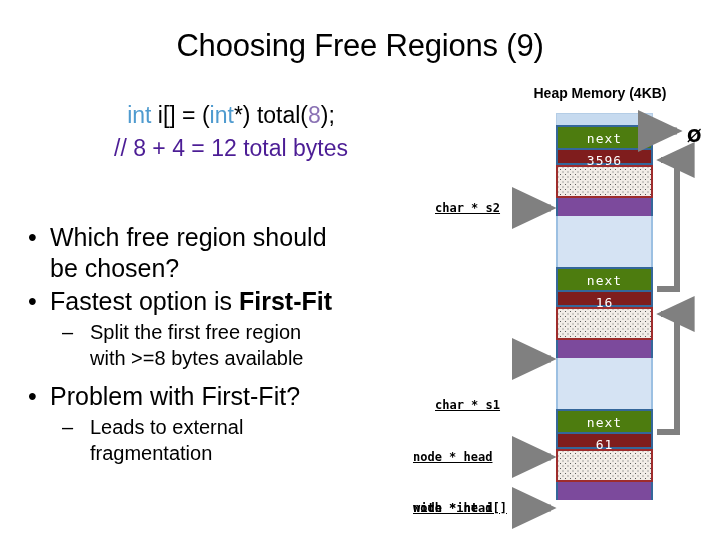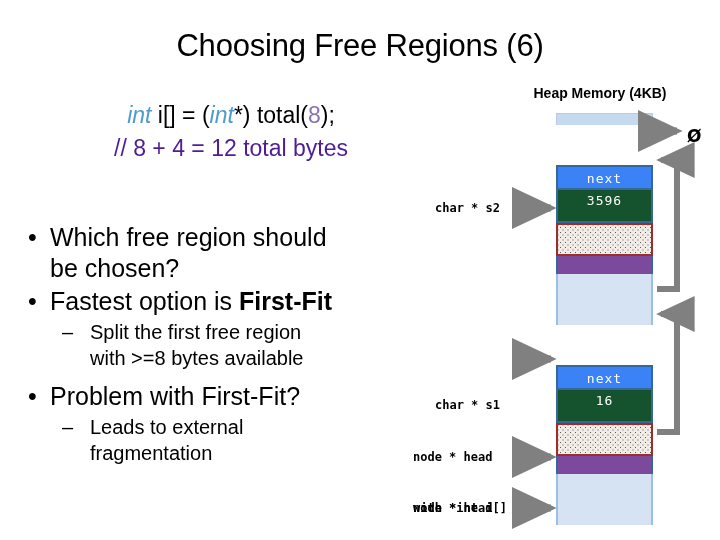--- a/index.html
+++ b/index.html
@@ -32,21 +32,21 @@
   #code-block {
     position: absolute;
     left: 36px;
     top: 99px;
     width: 390px;
     text-align: center;
     font-size: 23px;
     line-height: 33px;
   }
   #code-block .ln { white-space: nowrap; }
-  .tok-kw   { color: #4f9bcf; font-style: italic; }
+  .tok-kw   { color: #4f9bcf; }
   .tok-num  { color: #8a72b4; }
   .tok-plain{ color: #000000; }
   .tok-cmt  { color: #4c1d95; }
 
   
   #bullets {
     position: absolute;
     left: 14px;
     top: 222px;
     width: 400px;
@@ -124,29 +124,28 @@
   .cell-cap {
     height: 12px;
     background: #c6daef;
     border: 1px solid #b4cde6;
     border-bottom: none;
   }
   
   .cell-next {
     height: 25px;
     line-height: 23px;
-    background: #3b82f6;
+    background: #4d7c0f;
     border: 2px solid #34679a;
-    margin-top: 40px;
   }
   
   .cell-size {
-    height: 33px;
+    height: 15px;
     line-height: 21px;
-    background: #14532d;
+    background: #7f1d1d;
     border: 2px solid #34679a;
     border-top: none;
   }
   
   .cell-alloc {
     height: 33px;
     background-color: #f2ece7;
     background-image:
       radial-gradient(#5a5a5a 0.8px, transparent 0.9px),
       radial-gradient(#5a5a5a 0.8px, transparent 0.9px);
@@ -171,20 +170,21 @@
 
   
   .ptr-label {
     position: absolute;
     font-family: "DejaVu Sans Mono", monospace;
     font-size: 12px;
     font-weight: bold;
     color: #000000;
     white-space: nowrap;
     text-align: right;
+    text-decoration: underline;
   }
 
   
   #arrow-layer {
     position: absolute;
     left: 0; top: 0;
     width: 720px; height: 540px;
   }
   #null-sym {
     position: absolute;
@@ -192,21 +192,21 @@
     top: 126px;
     font-size: 17px;
     font-weight: bold;
     color: #000000;
     font-family: "DejaVu Sans", sans-serif;
   }
 </style>
 </head>
 <body>
 
-<div id="slide-title">Choosing Free Regions (6)</div>
+<div id="slide-title">Choosing Free Regions (9)</div>
 
 <div id="code-block">
   <div class="ln">
     <span class="tok-kw">int </span><span class="tok-plain">i[] = (</span><span class="tok-kw">int</span><span class="tok-plain">*) total(</span><span class="tok-num">8</span><span class="tok-plain">);</span>
   </div>
   <div class="ln tok-cmt">// 8 + 4 = 12 total bytes</div>
 </div>
 
 <div id="bullets">
 

